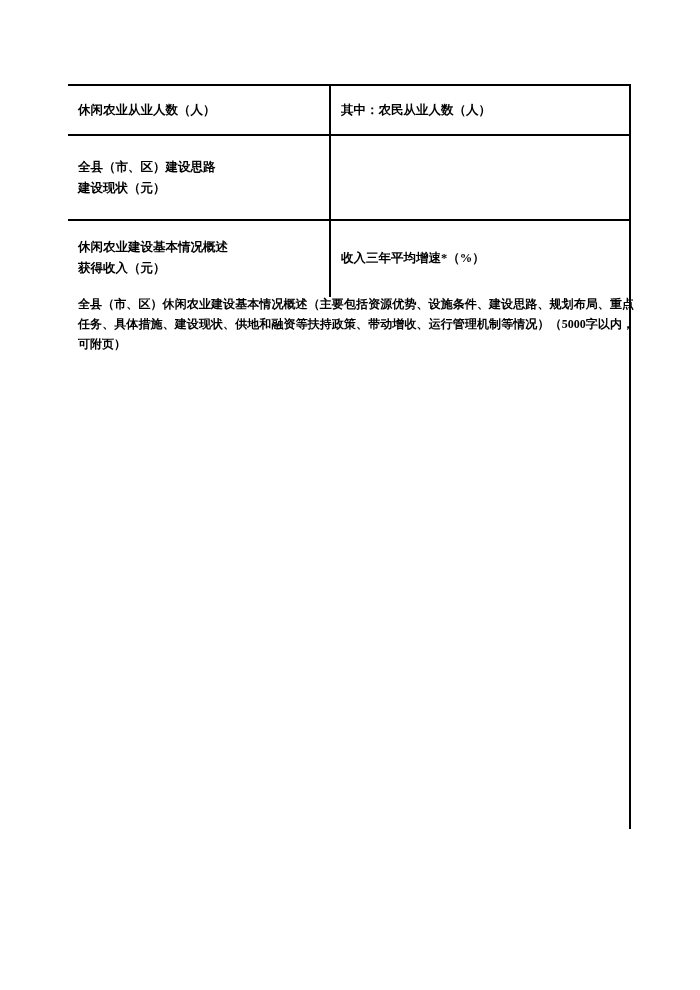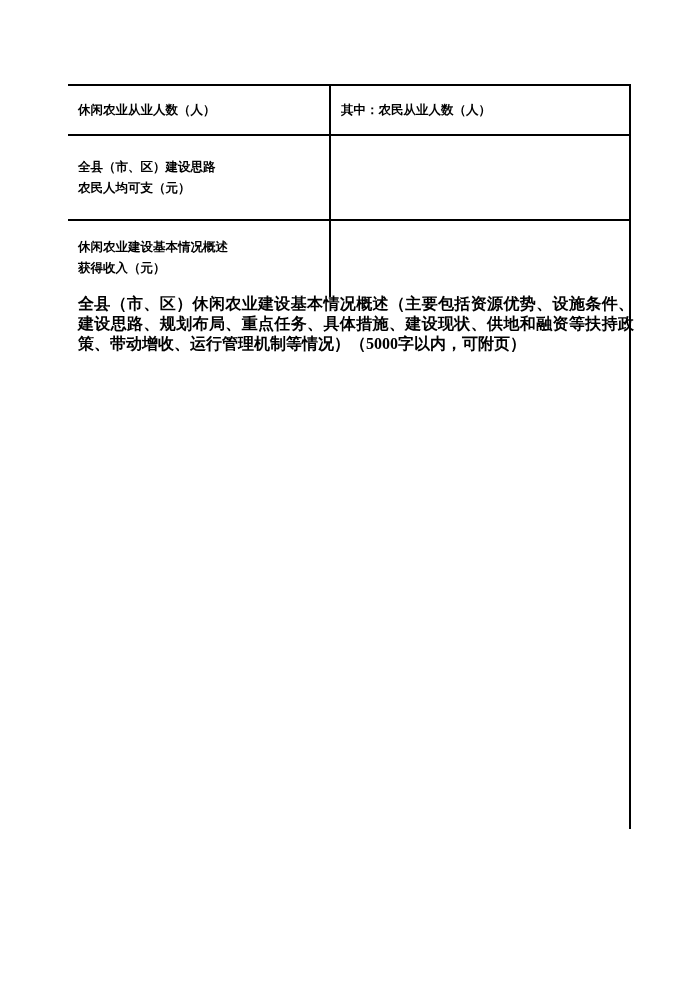--- a/index.html
+++ b/index.html
@@ -44,21 +44,21 @@
   .cell-r2 { top: 136px; height: 83px; }
   .cell-r3 { top: 221px; height: 74px; }
   .cell-left  { left: 68px;  width: 261px; }
   .cell-right { left: 331px; width: 298px; border-radius: 20px; }
 
   .desc {
     position: absolute;
     left: 78px;
     top: 294px;
     width: 556px;
-    font-size: 16px;
+    font-size: 12px;
     font-weight: 600;
     line-height: 20px;
     text-align: justify;
     text-justify: inter-ideograph;
   }
 </style>
 </head>
 <body>
 
 <div class="page">
@@ -71,25 +71,26 @@
 
   <div class="cell cell-r1 cell-left">
     <span>休闲农业从业人数（人）</span>
   </div>
   <div class="cell cell-r1 cell-right">
     <span>其中：农民从业人数（人）</span>
   </div>
 
   <div class="cell cell-r2 cell-left">
     <span>全县（市、区）建设思路</span>
-    <span>农民人均可支（元）</span>
+    <span>建设现状（元）</span>
   </div>
 
   <div class="cell cell-r3 cell-left">
     <span>休闲农业建设基本情况概述</span>
     <span>获得收入（元）</span>
   </div>
   <div class="cell cell-r3 cell-right">
+    <span>收入三年平均增速*（%）</span>
   </div>
 
   <div class="desc">全县（市、区）休闲农业建设基本情况概述（主要包括资源优势、设施条件、建设思路、规划布局、重点任务、具体措施、建设现状、供地和融资等扶持政策、带动增收、运行管理机制等情况）（5000字以内，可附页）</div>
 
 </div>
 
 </body></html>

